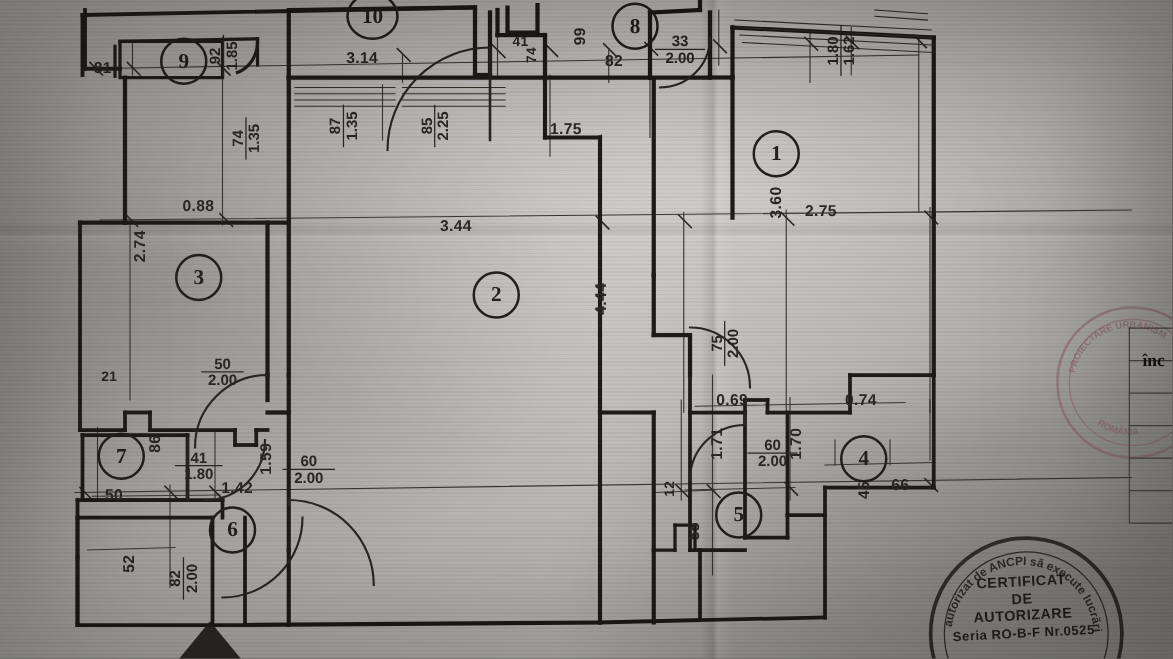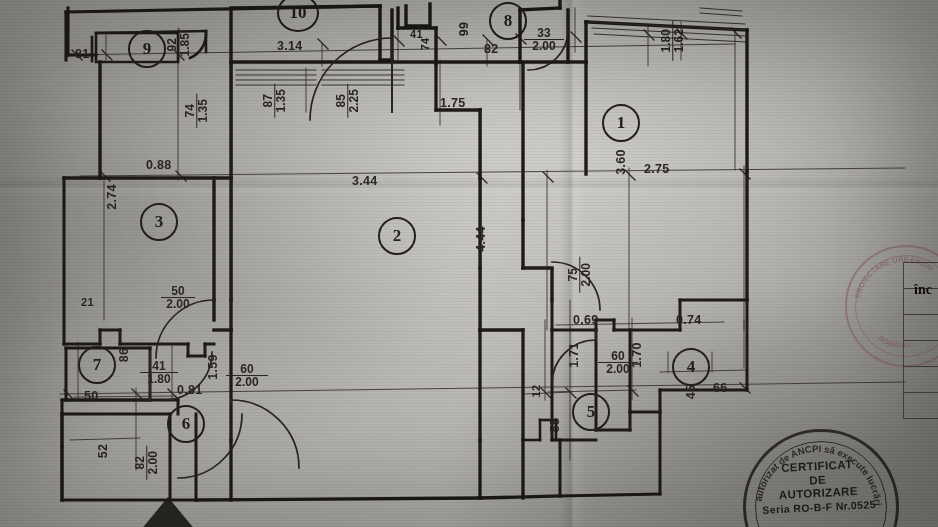--- a/index.html
+++ b/index.html
@@ -333,21 +333,21 @@
   <div class="lbl dim" style="left:277px;top:39px">3.14</div>
   <div class="lbl dim" style="left:146px;top:158px">0.88</div>
   <div class="lbl dim" style="left:352px;top:174px">3.44</div>
   <div class="lbl dim" style="left:440px;top:96px">1.75</div>
   <div class="lbl dim" style="left:484px;top:42px">82</div>
   <div class="lbl dimsm" style="left:410px;top:28px">41</div>
   <div class="lbl dim" style="left:644px;top:162px">2.75</div>
   <div class="lbl dim" style="left:573px;top:313px">0.69</div>
   <div class="lbl dim" style="left:676px;top:313px">0.74</div>
   <div class="lbl dim" style="left:713px;top:381px">66</div>
-  <div class="lbl dim" style="left:177px;top:383px">0.81</div>
+  <div class="lbl dim" style="left:177px;top:383px">1.42</div>
   <div class="lbl dim" style="left:84px;top:389px">50</div>
   <div class="lbl dimsm" style="left:81px;top:296px">21</div>
 
   <div class="lbl dim rotm" style="left:99px;top:190px">2.74</div>
   <div class="lbl dim rotm" style="left:468px;top:232px">4.44</div>
   <div class="lbl dim rotm" style="left:608px;top:155px">3.60</div>
   <div class="lbl dim rotm" style="left:457px;top:22px">99</div>
   <div class="lbl dimsm rotm" style="left:419px;top:38px">74</div>
   <div class="lbl dim rotm" style="left:117px;top:348px">86</div>
   <div class="lbl dim rotm" style="left:96px;top:444px">52</div>

